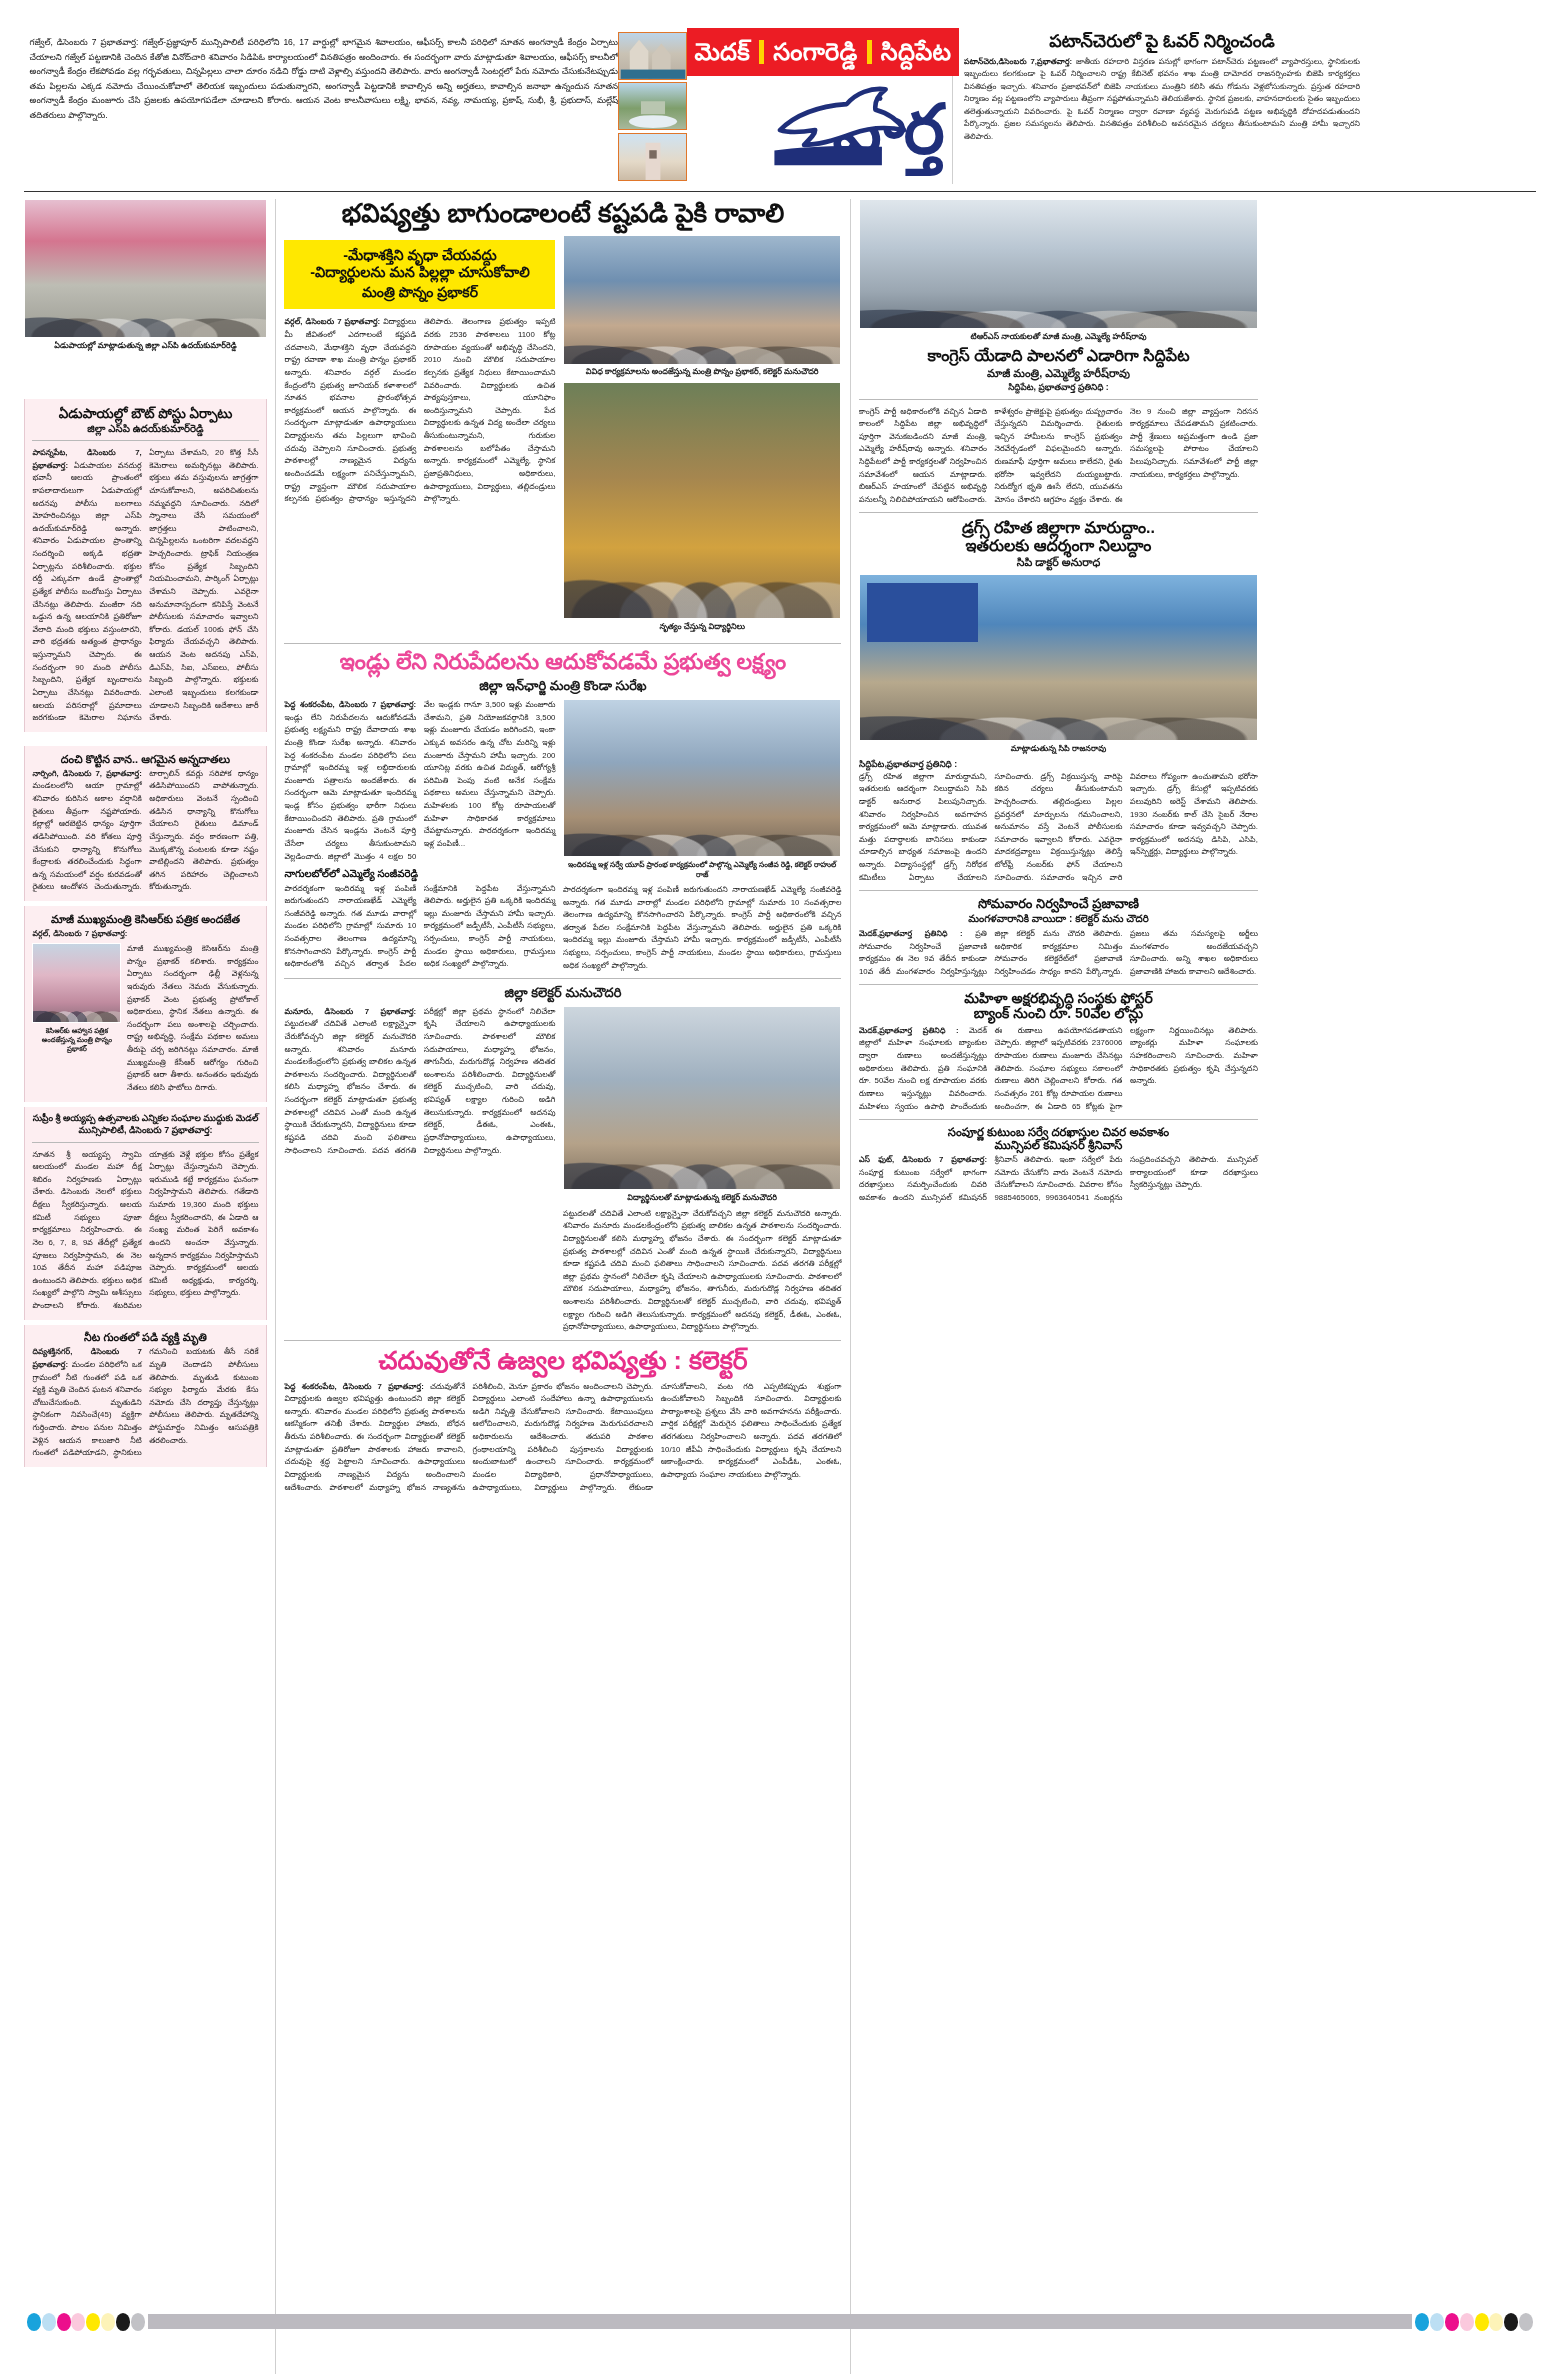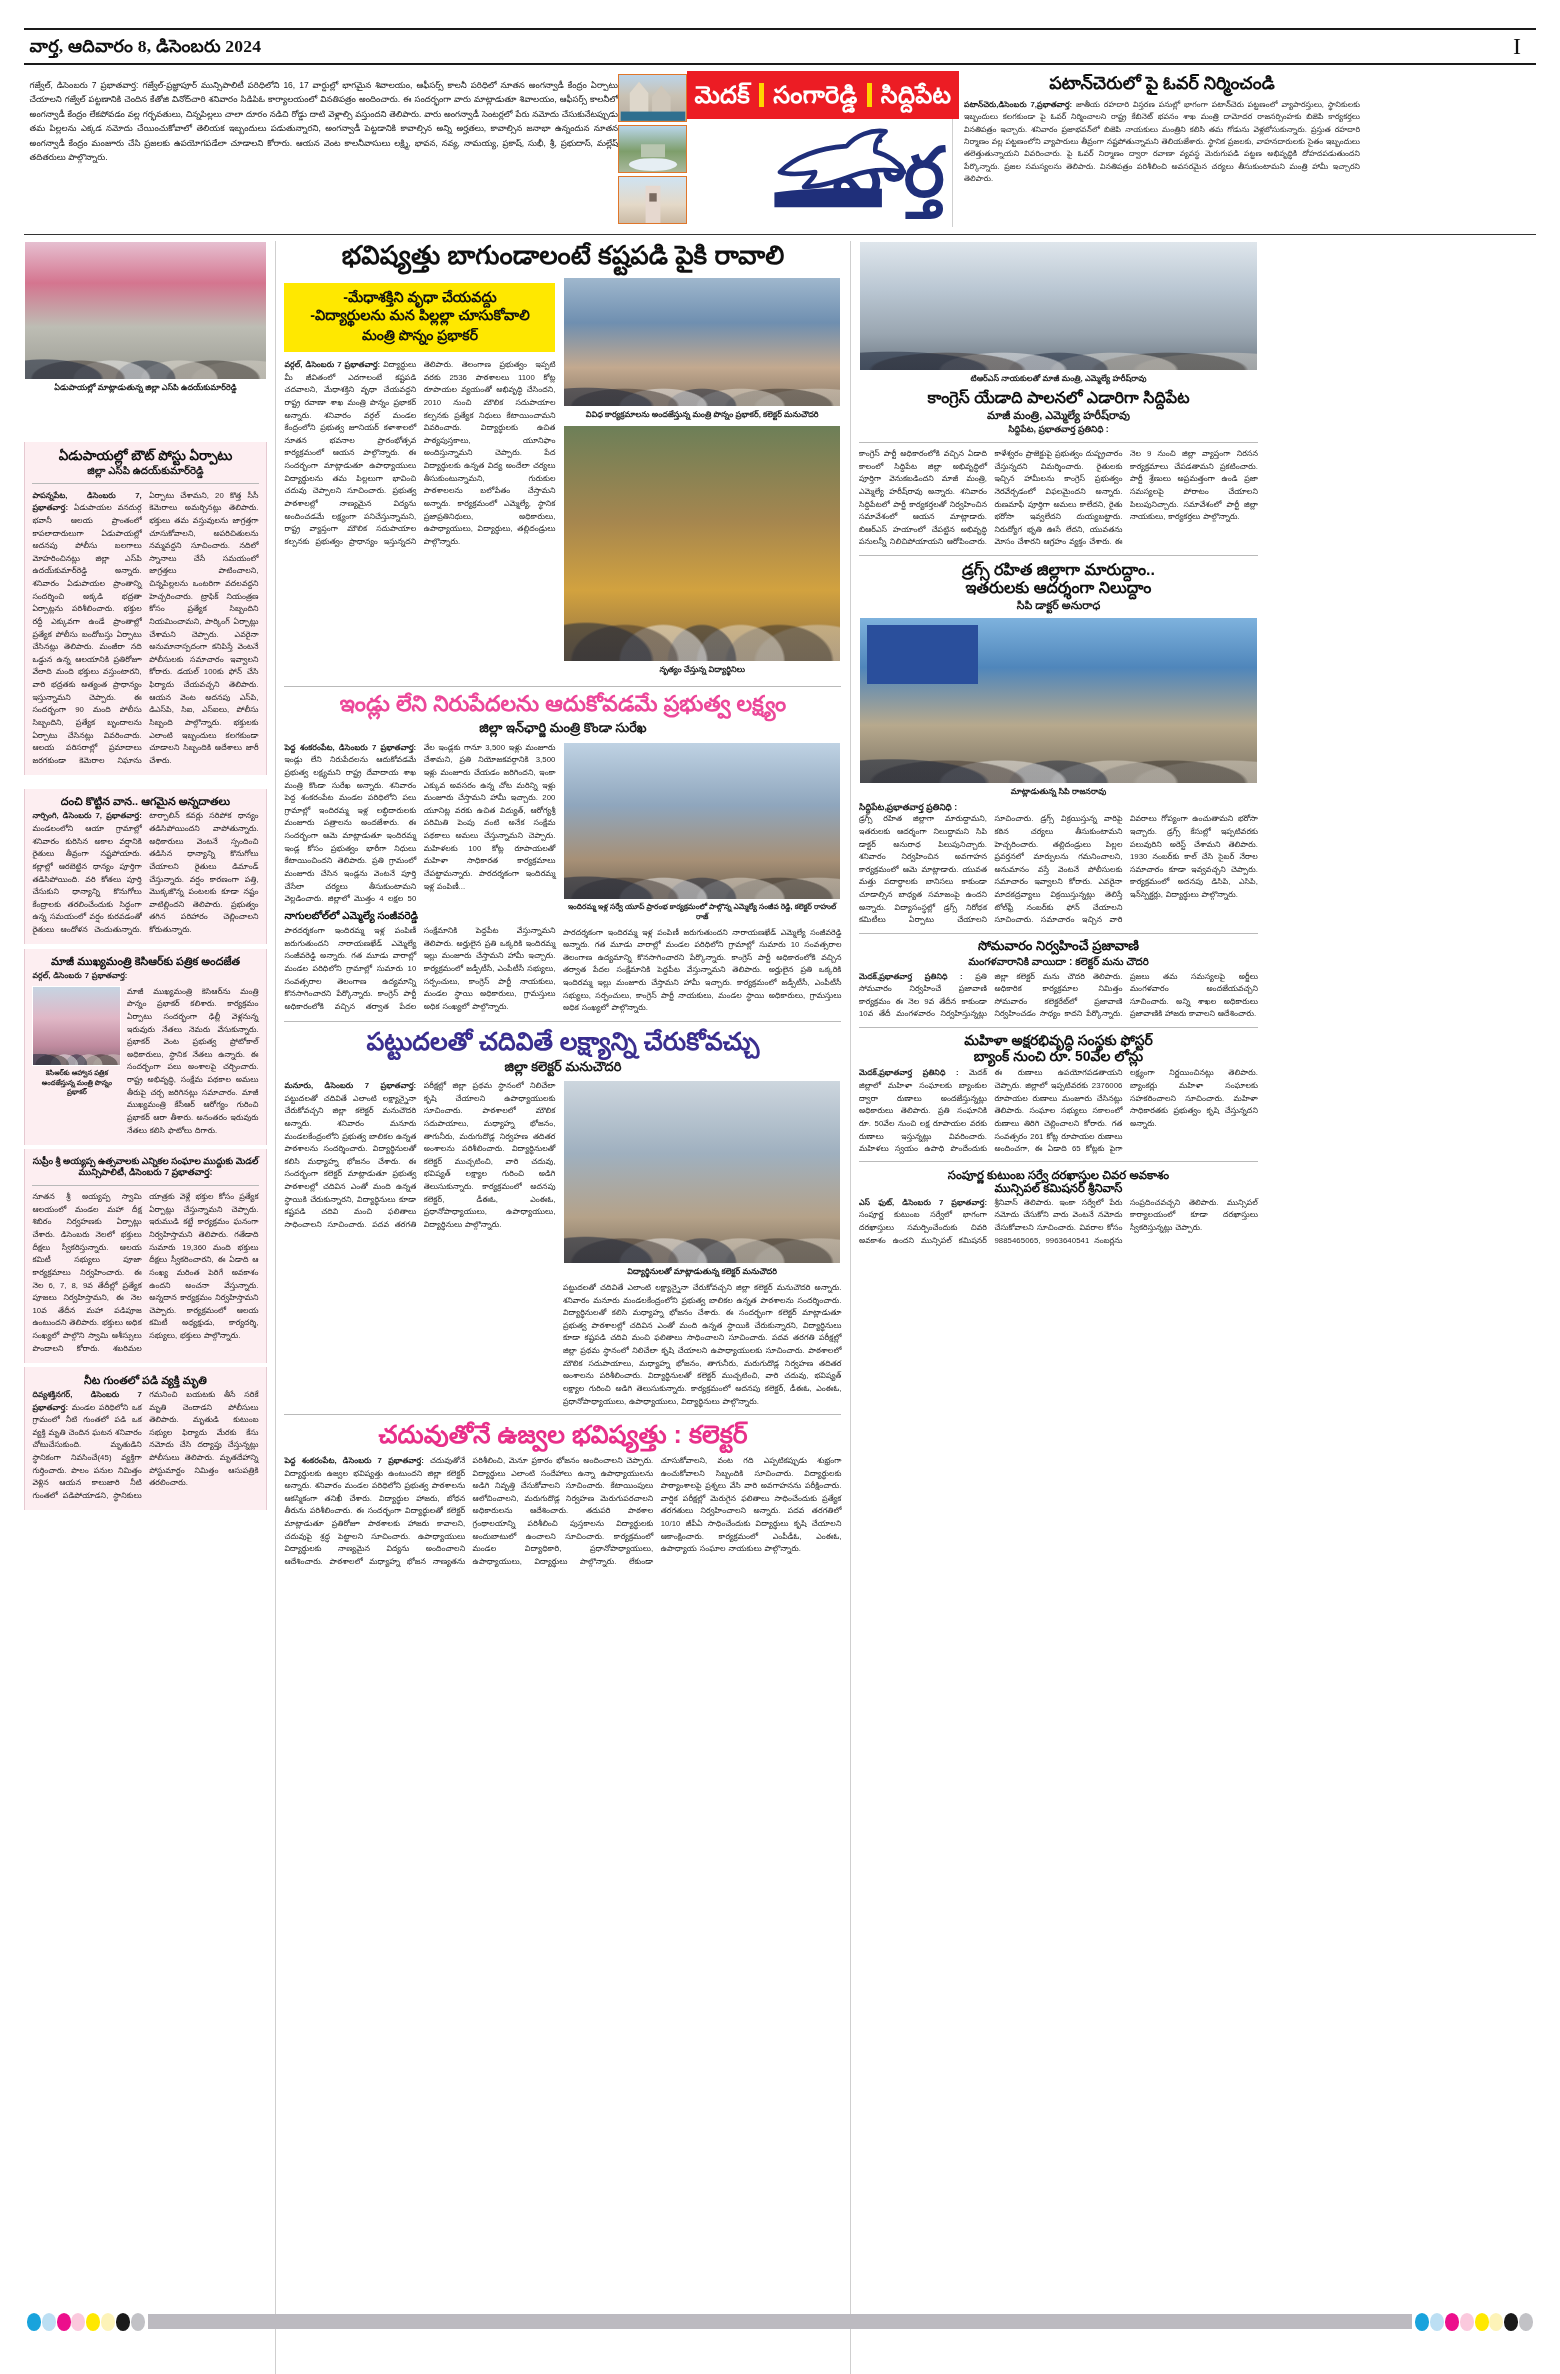--- a/index.html
+++ b/index.html
@@ -225,24 +225,20 @@
   .dot { width:14px; height:17.6px; border-radius:50%; }
   .smallhead {
     font-size:10.2px; font-weight:bold; text-align:center; line-height:1.18;
   }
 </style>
 </head>
 <body>
 
 <div class="page">
 
-  <div class="datestrip">
-    <div class="dateline tel">వార్త, ఆదివారం 8, డిసెంబరు 2024</div>
-    <div class="pageno">I</div>
-  </div>
 
   <div class="masthead">
 
     <div class="mast-head-title" style="width:594px;flex:0 0 594px;">
       <div class="tel mast-lead-body">
         <span class="dl">గజ్వేల్, డిసెంబరు 7 ప్రభాతవార్త:</span>
         <span>గజ్వేల్-ప్రజ్ఞాపూర్ మున్సిపాలిటీ పరిధిలోని 16, 17 వార్డుల్లో భాగమైన శివాలయం, ఆఫీసర్స్ కాలనీ పరిధిలో నూతన అంగన్వాడీ కేంద్రం ఏర్పాటు చేయాలని గజ్వేల్ పట్టణానికి చెందిన కేతోజి వినోద్‌చారి శనివారం సిడిపిఓ కార్యాలయంలో వినతిపత్రం అందించారు. ఈ సందర్భంగా వారు మాట్లాడుతూ శివాలయం, ఆఫీసర్స్ కాలనీలో అంగన్వాడీ కేంద్రం లేకపోవడం వల్ల గర్భవతులు, చిన్నపిల్లలు చాలా దూరం నడిచి రోడ్డు దాటి వెళ్లాల్సి వస్తుందని తెలిపారు. వారు అంగన్వాడీ సెంటర్లలో పేరు నమోదు చేసుకునేటప్పుడు తమ పిల్లలను ఎక్కడ నమోదు చేయించుకోవాలో తెలియక ఇబ్బందులు పడుతున్నారని, అంగన్వాడీ పెట్టడానికి కావాల్సిన అన్ని అర్హతలు, కావాల్సిన జనాభా ఉన్నందున నూతన అంగన్వాడీ కేంద్రం మంజూరు చేసి ప్రజలకు ఉపయోగపడేలా చూడాలని కోరారు. ఆయన వెంట కాలనీవాసులు లక్ష్మి, భావన, నవ్య, నామయ్య, ప్రకాష్, సుభీ, శ్రీ, ప్రభుదాస్, మల్లేష్ తదితరులు పాల్గొన్నారు.</span>
       </div>
     </div>
 
@@ -412,21 +408,20 @@
             </div>
             <div class="photo-cap tel" style="font-size:7.4px;">ఇందిరమ్మ ఇళ్ల సర్వే యూప్ ప్రారంభ కార్యక్రమంలో పాల్గొన్న ఎమ్మెల్యే సంజీవ రెడ్డి, కలెక్టర్ రాహుల్ రాజ్</div>
             <div class="tel body-txt" style="margin-top:1.9px;">పారదర్శకంగా ఇందిరమ్మ ఇళ్ల పంపిణీ జరుగుతుందని నారాయణఖేడ్ ఎమ్మెల్యే సంజీవరెడ్డి అన్నారు. గత మూడు వారాల్లో మండల పరిధిలోని గ్రామాల్లో సుమారు 10 సంవత్సరాల తెలంగాణ ఉద్యమాన్ని కొనసాగించారని పేర్కొన్నారు. కాంగ్రెస్ పార్టీ అధికారంలోకి వచ్చిన తర్వాత పేదల సంక్షేమానికి పెద్దపీట వేస్తున్నామని తెలిపారు. అర్హులైన ప్రతి ఒక్కరికి ఇందిరమ్మ ఇల్లు మంజూరు చేస్తామని హామీ ఇచ్చారు. కార్యక్రమంలో జడ్పీటీసీ, ఎంపీటీసీ సభ్యులు, సర్పంచులు, కాంగ్రెస్ పార్టీ నాయకులు, మండల స్థాయి అధికారులు, గ్రామస్తులు అధిక సంఖ్యలో పాల్గొన్నారు.</div>
           </div>
         </div>
       </div>
 
       <div class="rule-thin"></div>
 
       <div>
-        <div class="hl tel" style="font-size:25px;color:#3b2f8f;">పట్టుదలతో చదివితే లక్ష్యాన్ని చేరుకోవచ్చు</div>
         <div class="sub tel" style="margin-top:3.7px;font-size:13px;">జిల్లా కలెక్టర్ మనుచౌదరి</div>
 
         <div style="display:flex;gap:7.4px;margin-top:5.6px;">
           <div style="flex:0 0 271px;">
             <div class="tel body-txt two">
               <span class="dl">మనూరు, డిసెంబరు 7 ప్రభాతవార్త:</span>
               <span>పట్టుదలతో చదివితే ఎలాంటి లక్ష్యాన్నైనా చేరుకోవచ్చని జిల్లా కలెక్టర్ మనుచౌదరి అన్నారు. శనివారం మనూరు మండలకేంద్రంలోని ప్రభుత్వ బాలికల ఉన్నత పాఠశాలను సందర్శించారు. విద్యార్థినులతో కలిసి మధ్యాహ్న భోజనం చేశారు. ఈ సందర్భంగా కలెక్టర్ మాట్లాడుతూ ప్రభుత్వ పాఠశాలల్లో చదివిన ఎంతో మంది ఉన్నత స్థాయికి చేరుకున్నారని, విద్యార్థినులు కూడా కష్టపడి చదివి మంచి ఫలితాలు సాధించాలని సూచించారు. పదవ తరగతి పరీక్షల్లో జిల్లా ప్రథమ స్థానంలో నిలిచేలా కృషి చేయాలని ఉపాధ్యాయులకు సూచించారు. పాఠశాలలో మౌలిక సదుపాయాలు, మధ్యాహ్న భోజనం, తాగునీరు, మరుగుదొడ్ల నిర్వహణ తదితర అంశాలను పరిశీలించారు. విద్యార్థినులతో కలెక్టర్ ముచ్చటించి, వారి చదువు, భవిష్యత్ లక్ష్యాల గురించి అడిగి తెలుసుకున్నారు. కార్యక్రమంలో అదనపు కలెక్టర్, డీఈఓ, ఎంఈఓ, ప్రధానోపాధ్యాయులు, ఉపాధ్యాయులు, విద్యార్థినులు పాల్గొన్నారు.</span>
             </div>
           </div>
           <div style="flex:1 1 auto;">

